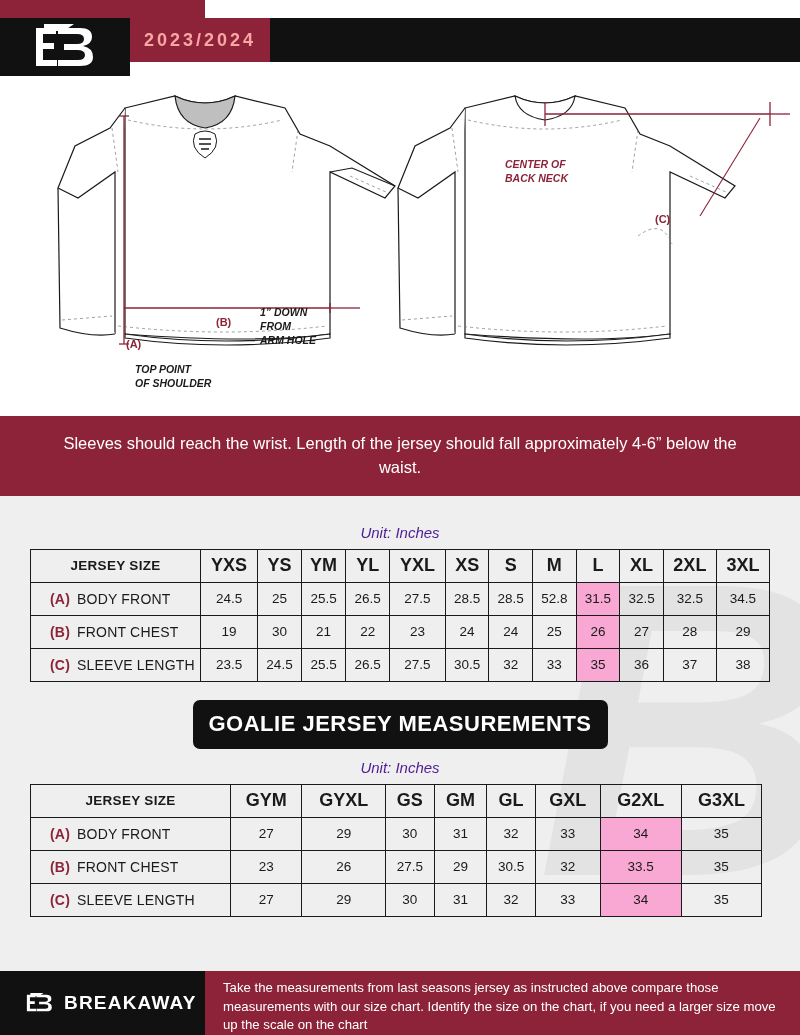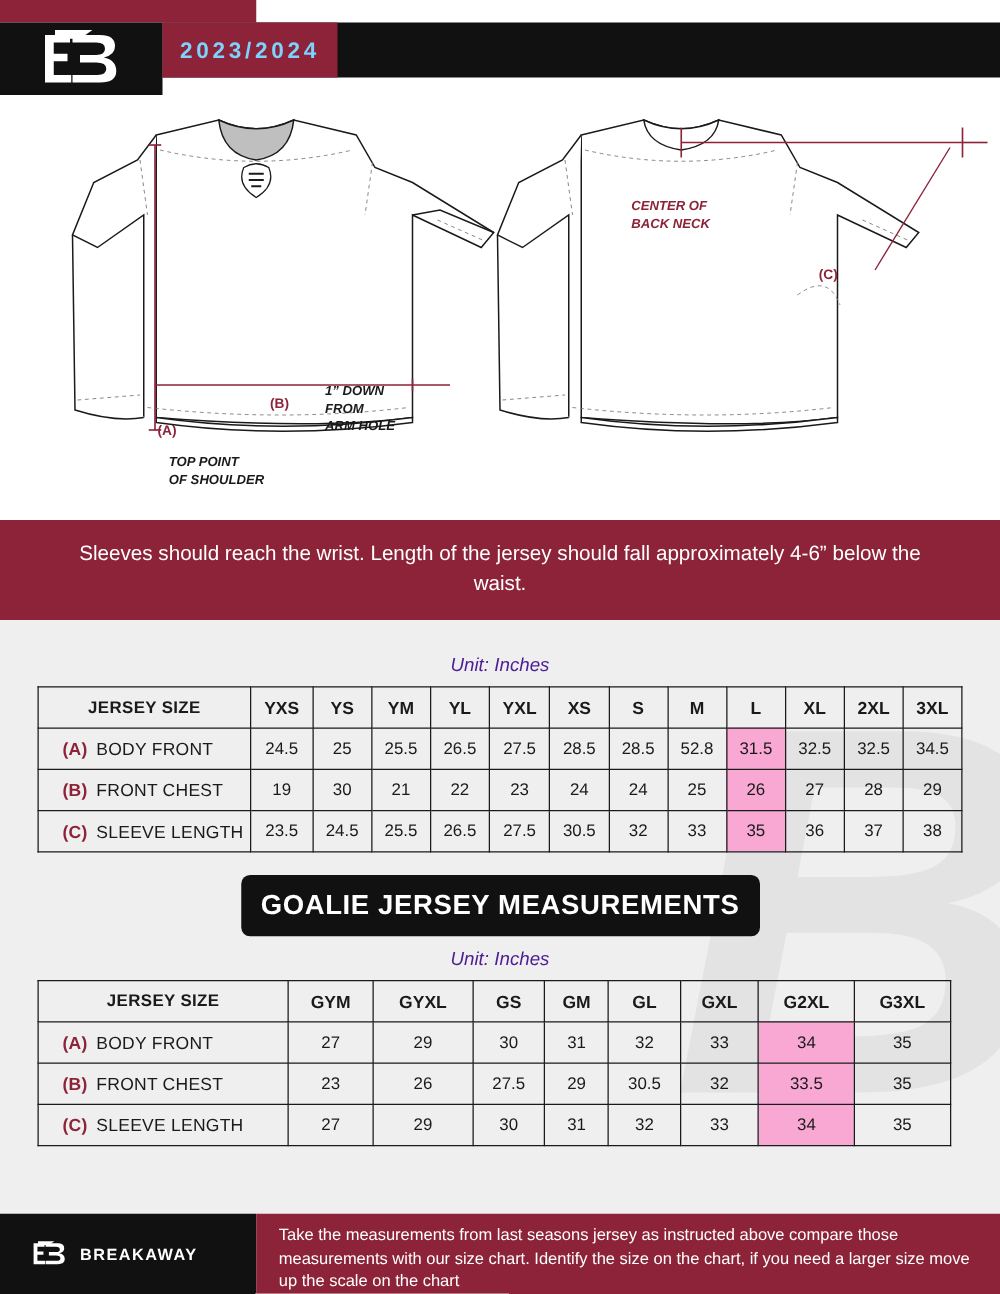--- a/index.html
+++ b/index.html
@@ -64,21 +64,21 @@
     color: #ffffff;
     font-size: 26px;
     font-weight: 700;
     letter-spacing: 0.6px;
     margin-left: 22px;
     flex: 1;
     white-space: nowrap;
   }
   .season-box {
     background: #8c2338;
-    color: #7dd3fc;
+    color: #fca5a5;
     font-size: 18px;
     font-weight: 700;
     letter-spacing: 3px;
     height: 44px;
     display: flex;
     align-items: center;
     padding: 0 14px;
   }
 
   
@@ -143,21 +143,21 @@
   }
   table td, table th {
     border: 1px solid #1a1a1a;
     text-align: center;
     height: 33px;
     font-weight: 400;
     padding: 0 2px;
   }
   table thead th {
     font-weight: 700;
-    font-size: 14px;
+    font-size: 18px;
   }
   .row-label {
     text-align: left;
     padding-left: 19px;
     white-space: nowrap;
     font-size: 14px;
     letter-spacing: 0.2px;
   }
   .tag {
     color: #8c2338;
@@ -186,21 +186,21 @@
   .footer-brand {
     width: 205px;
     background: #111111;
     display: flex;
     align-items: center;
     gap: 10px;
     padding-left: 26px;
   }
   .footer-brand-text {
     color: #ffffff;
-    font-size: 13px;
+    font-size: 19px;
     font-weight: 700;
     letter-spacing: 1.2px;
   }
   .footer-note {
     flex: 1;
     background: #8c2338;
     color: #ffffff;
     font-size: 13.2px;
     line-height: 1.42;
     padding: 8px 16px 0 18px;

